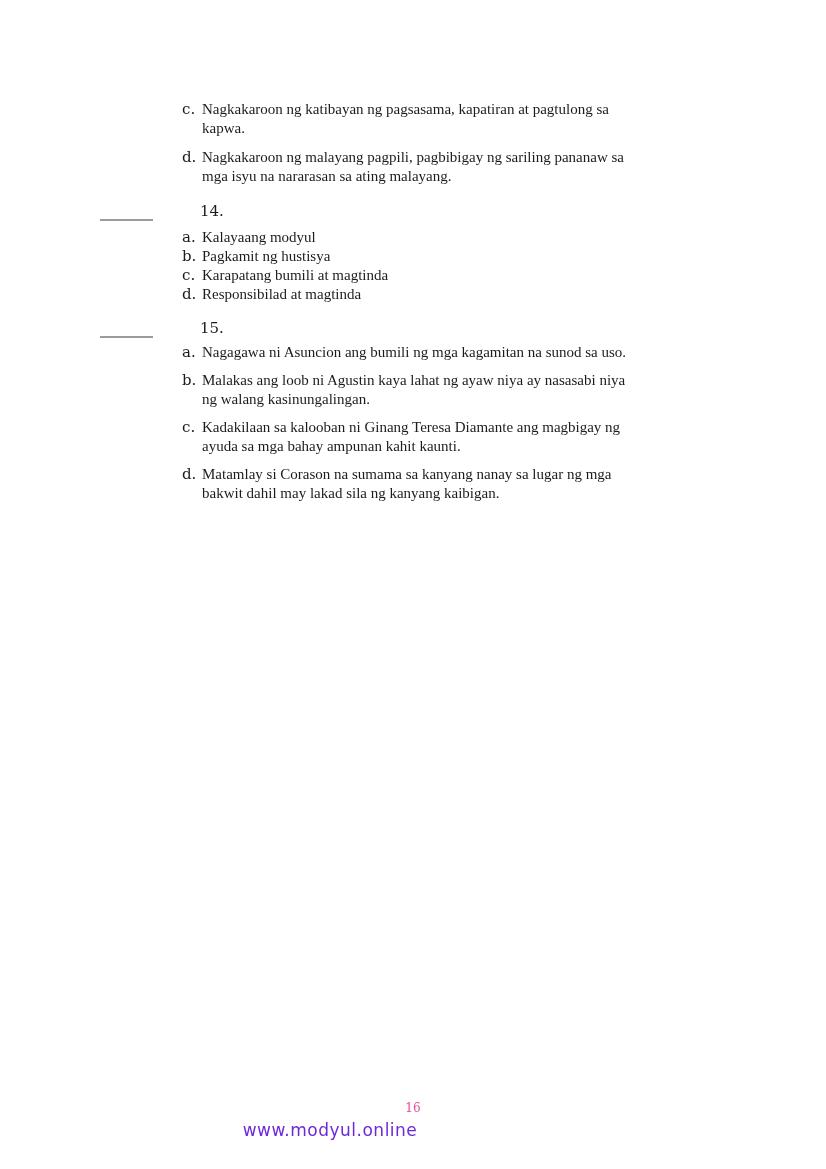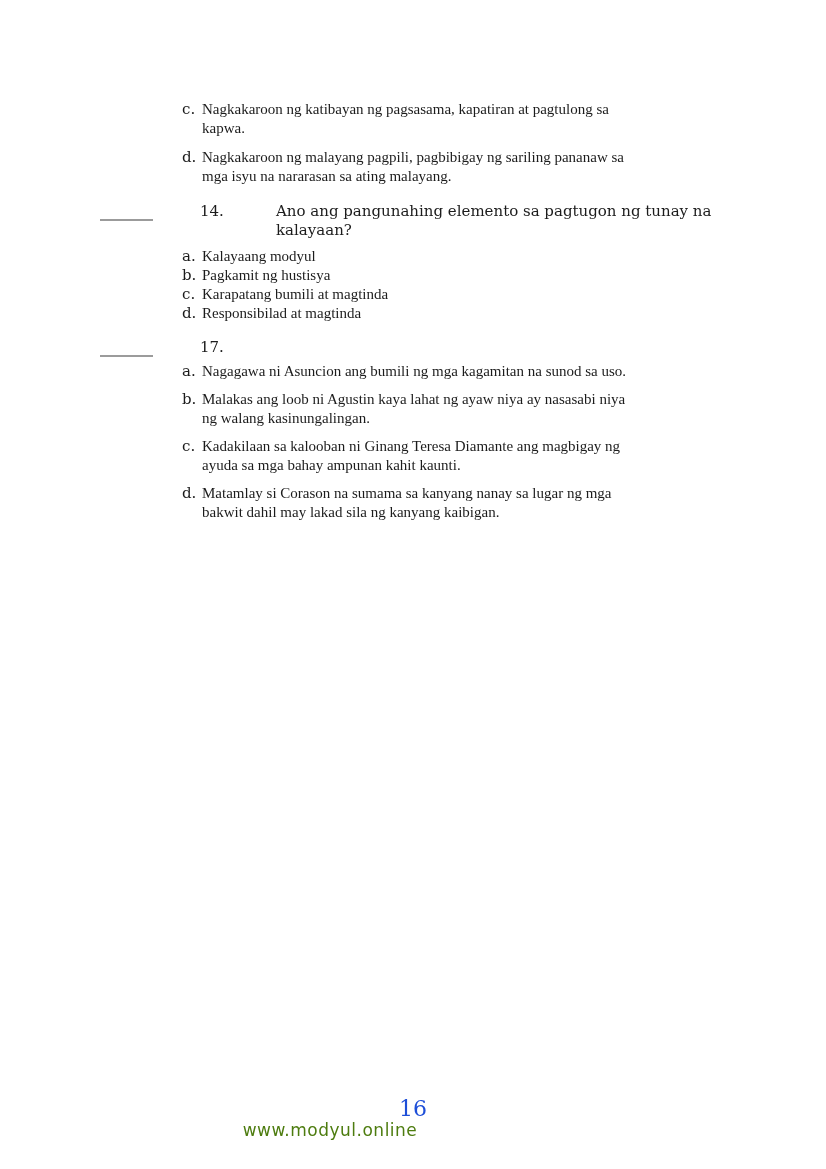--- a/index.html
+++ b/index.html
@@ -63,33 +63,33 @@
   .q14-row { margin-top: 16px; }
   .q14-options { margin-top: 7px; }
   .q15-row { margin-top: 15px; }
   .q15-options { margin-top: 5px; }
   .page-number {
     position: absolute;
     top: 1099px;
     left: 0;
     width: 826px;
     text-align: center;
-    font-size: 22px;
-    color: #1d4ed8;
+    font-size: 12px;
+    color: #ec4899;
   }
   .watermark {
     position: absolute;
     top: 1121px;
     left: 0;
     width: 660px;
     text-align: center;
     font-family: "DejaVu Sans", "Liberation Sans", sans-serif;
     font-size: 17px;
     letter-spacing: 0.5px;
-    color: #4d7c0f;
+    color: #6d28d9;
   }
 </style>
 </head>
 <body>
 
 <div class="page">
   <div class="content">
 
     <div class="opt opt-spaced">
       <span class="opt-letter">c.</span>
@@ -98,21 +98,20 @@
     </div>
     <div class="opt">
       <span class="opt-letter">d.</span>
       <span class="opt-text">Nagkakaroon ng malayang pagpili, pagbibigay ng sariling pananaw sa
 mga isyu na nararasan sa ating malayang.</span>
     </div>
 
     <div class="q-row q14-row">
       <span class="answer-blank"></span>
       <span class="q-num">14.</span>
-      <span class="q-text">Ano ang pangunahing elemento sa pagtugon ng tunay na kalayaan?</span>
     </div>
     <div class="q14-options">
       <div class="opt">
         <span class="opt-letter">a.</span>
         <span class="opt-text">Kalayaang modyul</span>
       </div>
       <div class="opt">
         <span class="opt-letter">b.</span>
         <span class="opt-text">Pagkamit ng hustisya</span>
       </div>
@@ -121,21 +120,21 @@
         <span class="opt-text">Karapatang bumili at magtinda</span>
       </div>
       <div class="opt">
         <span class="opt-letter">d.</span>
         <span class="opt-text">Responsibilad at magtinda</span>
       </div>
     </div>
 
     <div class="q-row q15-row">
       <span class="answer-blank"></span>
-      <span class="q-num">17.</span>
+      <span class="q-num">15.</span>
     </div>
     <div class="q15-options">
       <div class="opt opt15">
         <span class="opt-letter">a.</span>
         <span class="opt-text">Nagagawa ni Asuncion ang bumili ng mga kagamitan na sunod sa uso.</span>
       </div>
       <div class="opt opt15">
         <span class="opt-letter">b.</span>
         <span class="opt-text">Malakas ang loob ni Agustin kaya lahat ng ayaw niya ay nasasabi niya
 ng walang kasinungalingan.</span>

